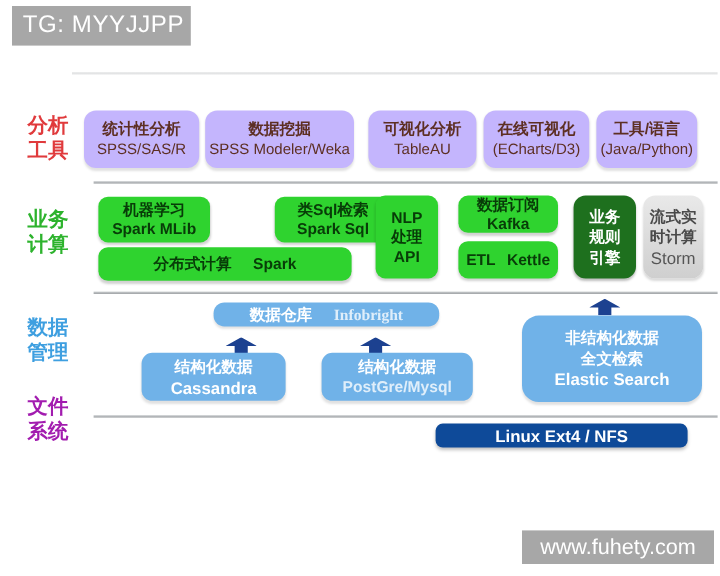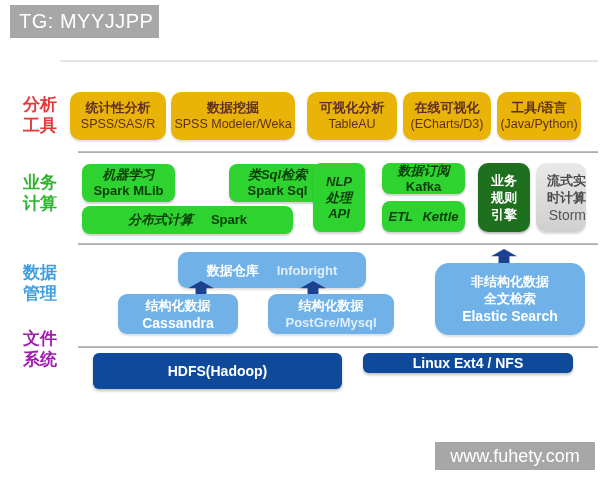--- a/index.html
+++ b/index.html
@@ -9,25 +9,25 @@
   #tg-badge{left:10px;top:5px;width:140px;height:33px;font-size:20px;padding-left:9px;letter-spacing:.5px;}
   #watermark{left:435px;top:442px;width:160px;height:28px;font-size:18px;justify-content:center;}
   .row-label{position:absolute;width:46px;text-align:center;font-weight:bold;font-size:17px;line-height:21px;}
   #label-analysis{left:17px;top:94px;color:#e03a3c;}
   #label-business{left:17px;top:172px;color:#2db32d;}
   #label-data{left:17px;top:262px;color:#3e9fe0;}
   #label-file{left:17px;top:328px;color:#a21caf;}
   .divider{position:absolute;height:2px;background:linear-gradient(#c9ccce,#9fa3a6);}
   .box{position:absolute;display:flex;flex-direction:column;align-items:center;justify-content:center;
        text-align:center;box-sizing:border-box;}
-  .orange{background:#eab308;border-radius:10px;color:#5d2f23;box-shadow:0 2px 2px rgba(0,0,0,.12);}
+  .orange{background:#c4b5fd;border-radius:10px;color:#5d2f23;box-shadow:0 2px 2px rgba(0,0,0,.12);}
   .orange .t{font-size:13px;font-weight:bold;line-height:16px;}
   .orange .s{font-size:12.5px;line-height:16px;}
   .green{background:#2fd32f;border-radius:8px;color:#083c08;box-shadow:0 2px 2px rgba(0,0,0,.18);}
-  .green .t{font-size:13px;font-weight:bold;line-height:16px;font-style:italic;}
+  .green .t{font-size:13px;font-weight:bold;line-height:16px;}
   .green .s{font-size:13px;font-weight:bold;line-height:16px;}
   .dkgreen{background:#1e701e;border-radius:10px;color:#ffffff;box-shadow:0 2px 2px rgba(0,0,0,.25);}
   .dkgreen .t{font-size:13px;font-weight:bold;line-height:17px;}
   .grayb{background:linear-gradient(#e9e9e9,#cfcfcf);border-radius:10px;color:#4a4a4a;box-shadow:0 2px 2px rgba(0,0,0,.15);}
   .grayb .t{font-size:13px;font-weight:bold;line-height:17px;}
   .grayb .s{font-size:14px;font-weight:normal;color:#555555;line-height:18px;}
   .blue{background:#70b2e8;border-radius:9px;color:#ffffff;box-shadow:0 2px 2px rgba(0,0,0,.12);}
   .blue .t{font-size:13px;font-weight:bold;line-height:17px;}
   .blue .s{font-size:13px;font-weight:bold;color:rgba(255,255,255,.78);line-height:17px;}
   .blue .s2{font-size:14px;font-weight:bold;color:#ffffff;line-height:18px;}
@@ -112,27 +112,27 @@
     <div class="s">Kafka</div>
   </div>
   <div class="box green" style="left:382px;top:201px;width:83px;height:31px;text-align:center;">
     <div class="t etl">ETL Kettle</div>
   </div>
   <div class="box dkgreen" style="left:478px;top:163px;width:52px;height:69px;">
     <div class="t">业务</div>
     <div class="t">规则</div>
     <div class="t">引擎</div>
   </div>
-  <div class="box grayb" style="left:536px;top:163px;width:50px;height:69px;align-items:flex-end;">
+  <div class="box grayb" style="left:536px;top:163px;width:50px;height:69px;">
     <div class="t">流式实</div>
     <div class="t">时计算</div>
     <div class="s">Storm</div>
   </div>
 
-  <div class="box blue" style="left:178px;top:252px;width:188px;height:36px;">
+  <div class="box blue" style="left:178px;top:252px;width:188px;height:20px;font-family:Liberation Serif, serif;">
     <div class="inline-title">
       <span class="t">数据仓库</span>
       <span class="s">Infobright</span>
     </div>
   </div>
   <div class="arrow" style="left:188px;top:281px;"></div>
   <div class="arrow" style="left:300px;top:281px;"></div>
   <div class="arrow" style="left:491px;top:249px;"></div>
   <div class="box blue" style="left:118px;top:294px;width:120px;height:40px;">
     <div class="t">结构化数据</div>
@@ -141,22 +141,19 @@
   <div class="box blue" style="left:268px;top:294px;width:126px;height:40px;">
     <div class="t">结构化数据</div>
     <div class="s">PostGre/Mysql</div>
   </div>
   <div class="box blue" style="left:435px;top:263px;width:150px;height:72px;border-radius:14px;">
     <div class="t">非结构化数据</div>
     <div class="t">全文检索</div>
     <div class="s2">Elastic Search</div>
   </div>
 
-  <div class="box navy" style="left:93px;top:353px;width:249px;height:36px;">
-    <div class="t">HDFS(Hadoop)</div>
-  </div>
   <div class="box navy" style="left:363px;top:353px;width:210px;height:20px;">
     <div class="t">Linux Ext4 / NFS</div>
   </div>
 
   <div class="badge" id="watermark">www.fuhety.com</div>
 
 </div>
 
 </body></html>

